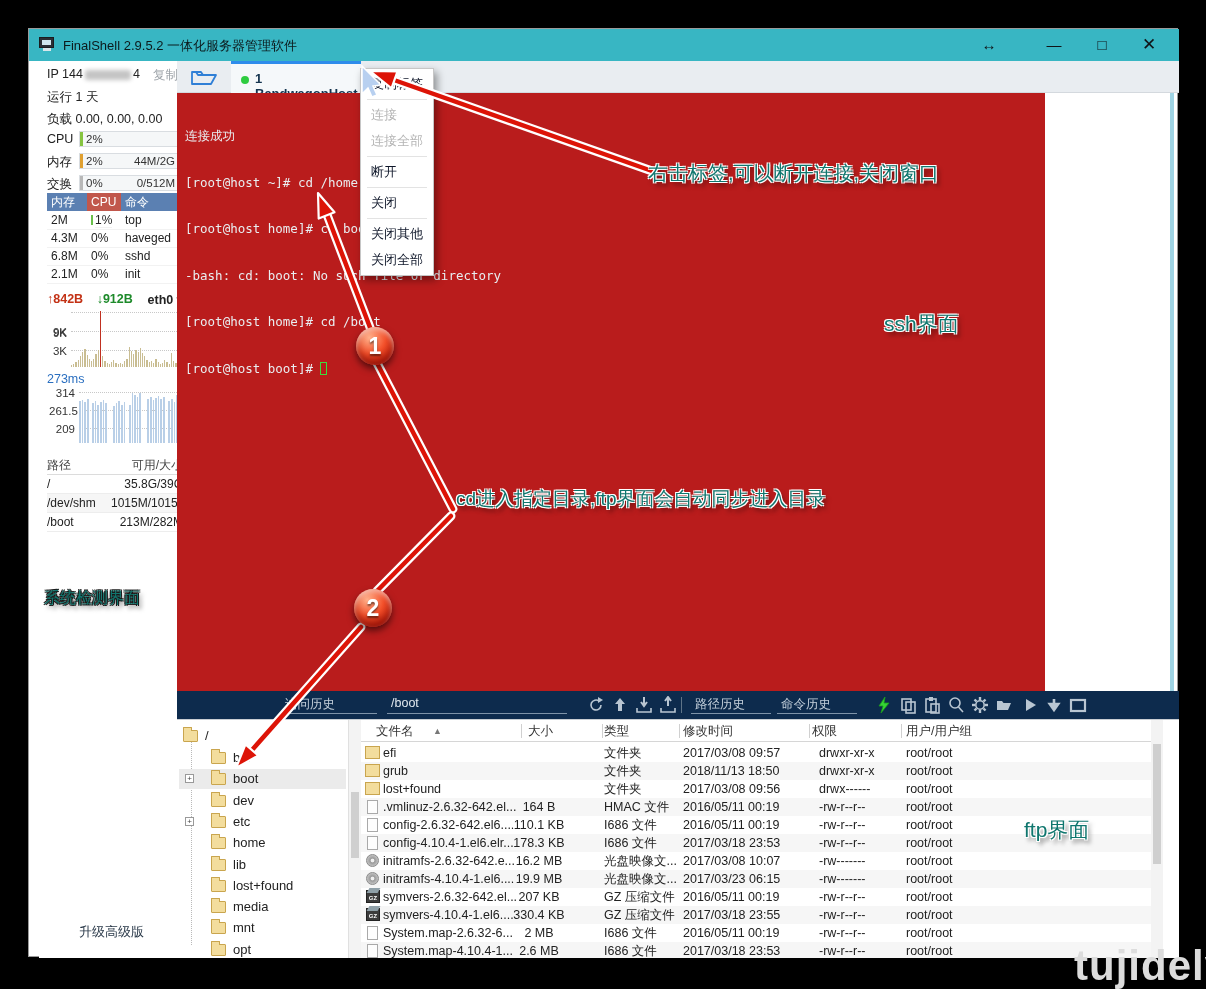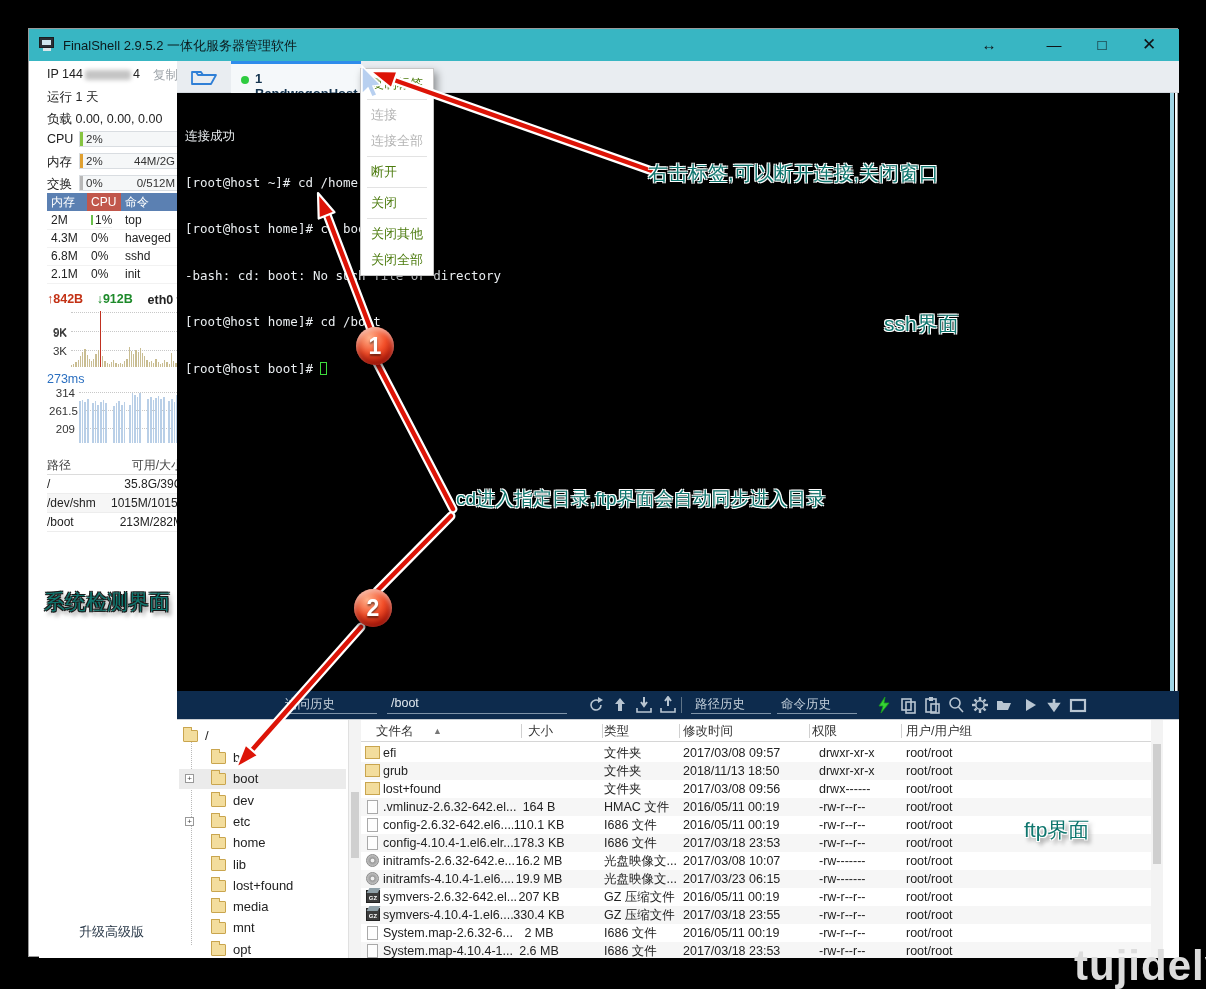--- a/index.html
+++ b/index.html
@@ -58,21 +58,21 @@
   .upgrade { position:absolute; left:40px; top:862px; font-size:13px; color:#2b3a4a; }
 
   
   .tabbar { position:absolute; left:148px; top:32px; width:1002px; height:32px; background:#e9edf1; border-bottom:1px solid #d4d9de; }
   .openfolder-btn { position:absolute; left:12px; top:5px; width:30px; height:22px; }
   .tab { position:absolute; left:54px; top:0; width:130px; height:32px; background:#f5f8fa; border-top:3px solid #2e8ceb; }
   .tab-dot { position:absolute; left:10px; top:12px; width:8px; height:8px; border-radius:50%; background:#2ecc40; }
   .tab-label { position:absolute; left:24px; top:7px; font-size:13px; font-weight:bold; color:#15344f; }
 
   
-  .terminal { position:absolute; left:148px; top:64px; width:998px; height:598px; background:#000000; overflow:hidden; }
+  .terminal { position:absolute; left:148px; top:64px; width:868px; height:598px; background:#b91c1c; overflow:hidden; }
   .term-lines { position:absolute; left:8px; top:4px; font-family:"DejaVu Sans Mono", monospace; font-size:12.5px; line-height:15.5px; color:#e9edf0; white-space:pre; }
   .cursor { display:inline-block; width:7px; height:13px; border:1px solid #3ddc3d; vertical-align:-2px; }
   .scroll-strip { position:absolute; left:1141px; top:64px; width:4px; height:865px; background:#9fd4e4; }
 
   
   .ftpbar { position:absolute; left:148px; top:662px; width:1002px; height:28px; background:#0d2b4d; color:#c3cfda; font-size:12.5px; }
   .fld { position:absolute; top:5px; height:18px; border-bottom:1px solid #7e93a8; }
   .fld.access { left:104px; width:96px; padding-left:4px; }
   .fld.path { left:210px; width:180px; padding-left:4px; color:#e3eaf0; }
   .fld.ph { left:514px; width:80px; padding-left:4px; }
@@ -109,21 +109,21 @@
   .fc.type { left:243px; } .fc.mtime { left:322px; } .fc.perm { left:458px; } .fc.owner { left:545px; }
   .ficon { position:absolute; left:4px; top:2px; width:15px; height:13px; }
   .ficon.folder { background:#f3dd9d; border:1px solid #c9a54e; }
   .ficon.file { left:6px; width:11px; height:14px; top:2px; background:#fdfdfd; border:1px solid #a9a9a9; }
   .ficon.disc { left:5px; width:13px; height:13px; border-radius:50%; background:radial-gradient(circle at 50% 50%, #f0f0f0 18%, #9a9a9a 30%, #c7c7c7 75%, #888 100%); border:1px solid #8a8a8a; }
   .ficon.gz { left:5px; width:14px; height:13px; background:#3c3c3c; border:1px solid #222; color:#fff; font-size:6px; font-weight:bold; text-align:center; line-height:15px; }
   .ficon.gz::before { content:""; position:absolute; left:1px; top:-3px; width:11px; height:5px; background:#8fa0a8; transform:skewX(-30deg); }
 
   
   .menu { position:absolute; left:360px; top:68px; width:74px; background:#fff; border:1px solid #c6c6c6; box-shadow:3px 4px 8px rgba(0,0,0,.4); z-index:30; padding:2px 0; }
-  .mi { height:26px; line-height:26px; padding-left:10px; font-size:13px; color:#4d7c0f; }
+  .mi { height:26px; line-height:26px; padding-left:10px; font-size:13px; color:#0f172a; }
   .mi.dis { color:#b5b5b5; }
   .msep { height:1px; background:#e3e3e3; margin:2px 6px; }
 
   
   .anno { position:absolute; color:#0f766e; font-weight:normal; z-index:55; white-space:nowrap;
           text-shadow:-1px -1px 0 #fff, 1px -1px 0 #fff, -1px 1px 0 #fff, 1px 1px 0 #fff, 3px 4px 4px rgba(0,0,0,.55); }
   .anno.dark { text-shadow:-1px -1px 0 #1a1a1a, 1px -1px 0 #1a1a1a, -1px 1px 0 #1a1a1a, 1px 1px 0 #1a1a1a, 3px 4px 4px rgba(0,0,0,.6); }
   .badge { position:absolute; width:38px; height:38px; border-radius:50%; z-index:56;
            background:radial-gradient(circle at 35% 28%, #ffb08a, #f4502a 45%, #b81505 85%);
            box-shadow:0 4px 7px rgba(0,0,0,.55), inset 0 3px 5px rgba(255,255,255,.55), inset 0 -5px 9px rgba(100,0,0,.5);
@@ -667,21 +667,21 @@
     <div class="mi">关闭</div>
     <div class="msep"></div>
     <div class="mi">关闭其他</div>
     <div class="mi">关闭全部</div>
   </div>
 
   <div class="anno" style="left:648px; top:160px; font-size:20px;">右击标签,可以断开连接,关闭窗口</div>
   <div class="anno" style="left:884px; top:310px; font-size:21px;">ssh界面</div>
   <div class="anno" style="left:456px; top:486px; font-size:19px;">cd进入指定目录,ftp界面会自动同步进入目录</div>
   <div class="anno" style="left:1024px; top:816px; font-size:21px;">ftp界面</div>
-  <div class="anno dark" style="left:44px; top:588px; font-size:21px;">系统检测界面</div>
+  <div class="anno dark" style="left:44px; top:588px; font-size:16px;">系统检测界面</div>
   <div class="badge" style="left:356px; top:327px;">1</div>
   <div class="badge" style="left:354px; top:589px;">2</div>
 
   <svg class="overlay" width="1206" height="989">
     <g stroke-linecap="round">
       <path d="M652,171 L394,80" stroke="#fff" stroke-width="9"></path>
       <path d="M371,330 L326,212" stroke="#fff" stroke-width="9"></path>
       <path d="M377,363 L453,509" stroke="#fff" stroke-width="9"></path>
       <path d="M377,591 L451,516" stroke="#fff" stroke-width="9"></path>
       <path d="M361,627 L252,750" stroke="#fff" stroke-width="9"></path>

